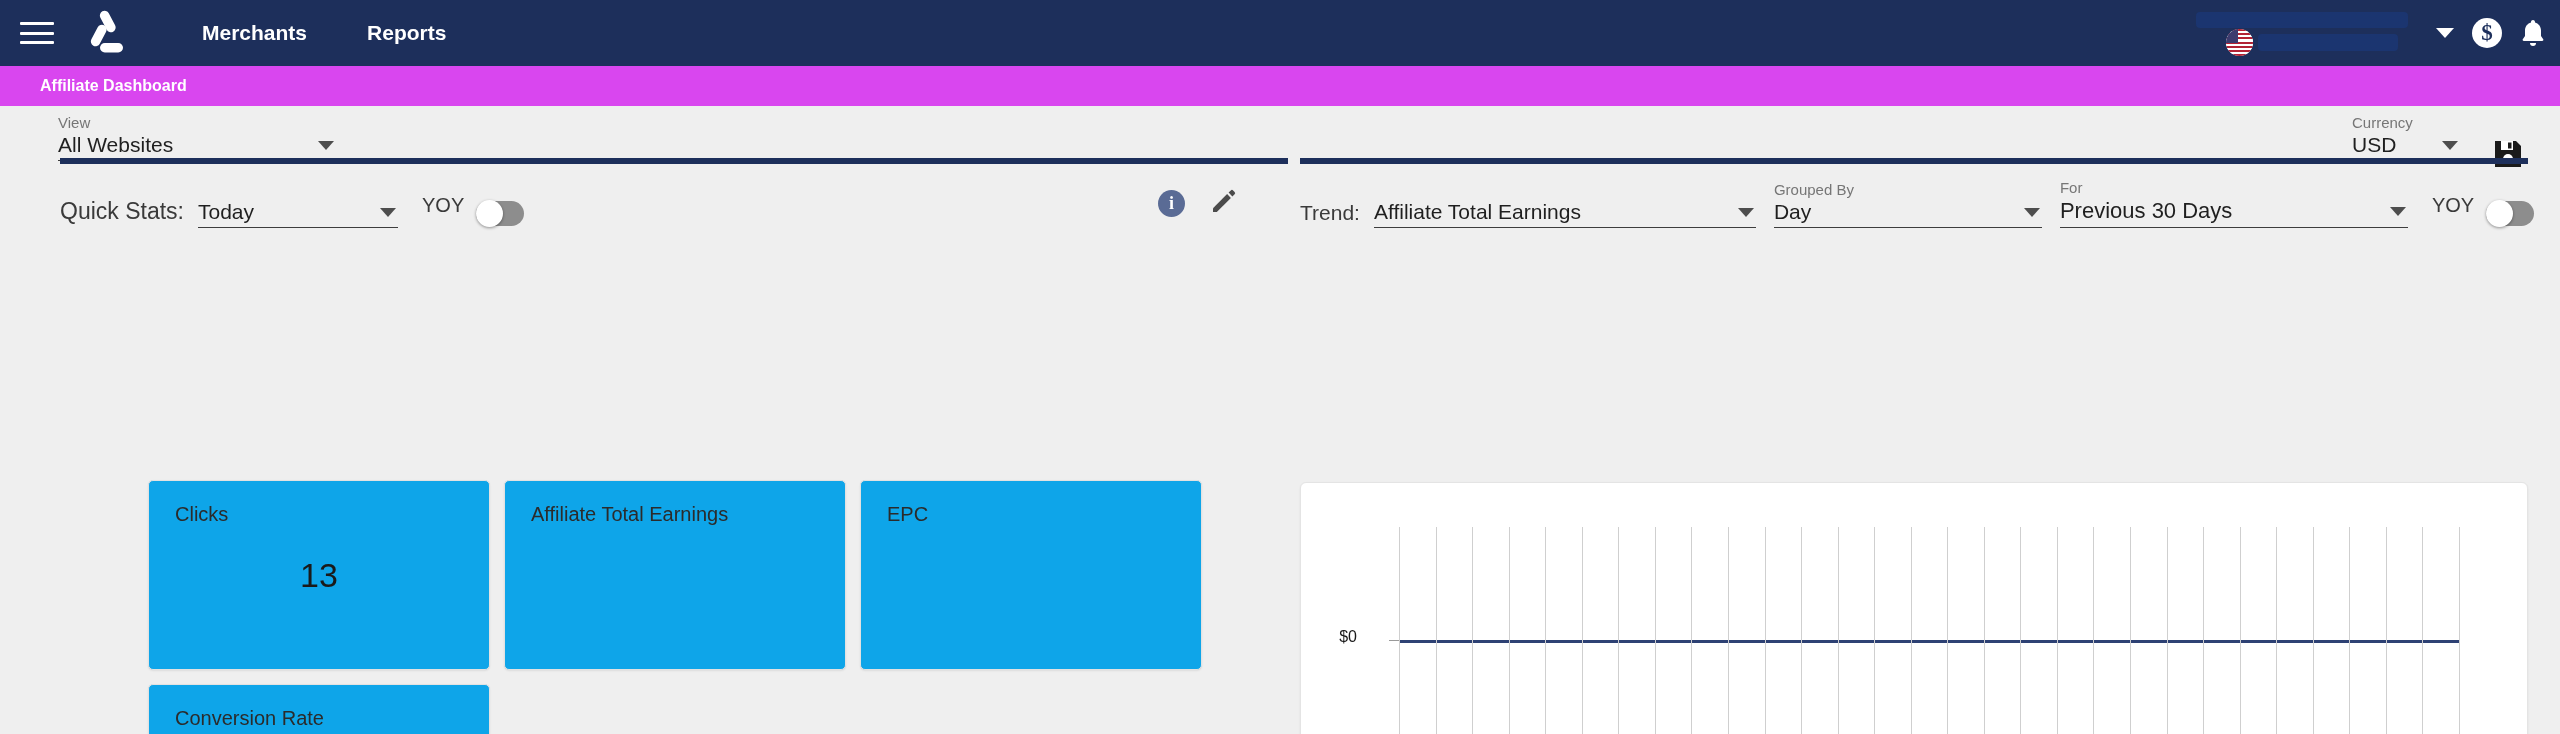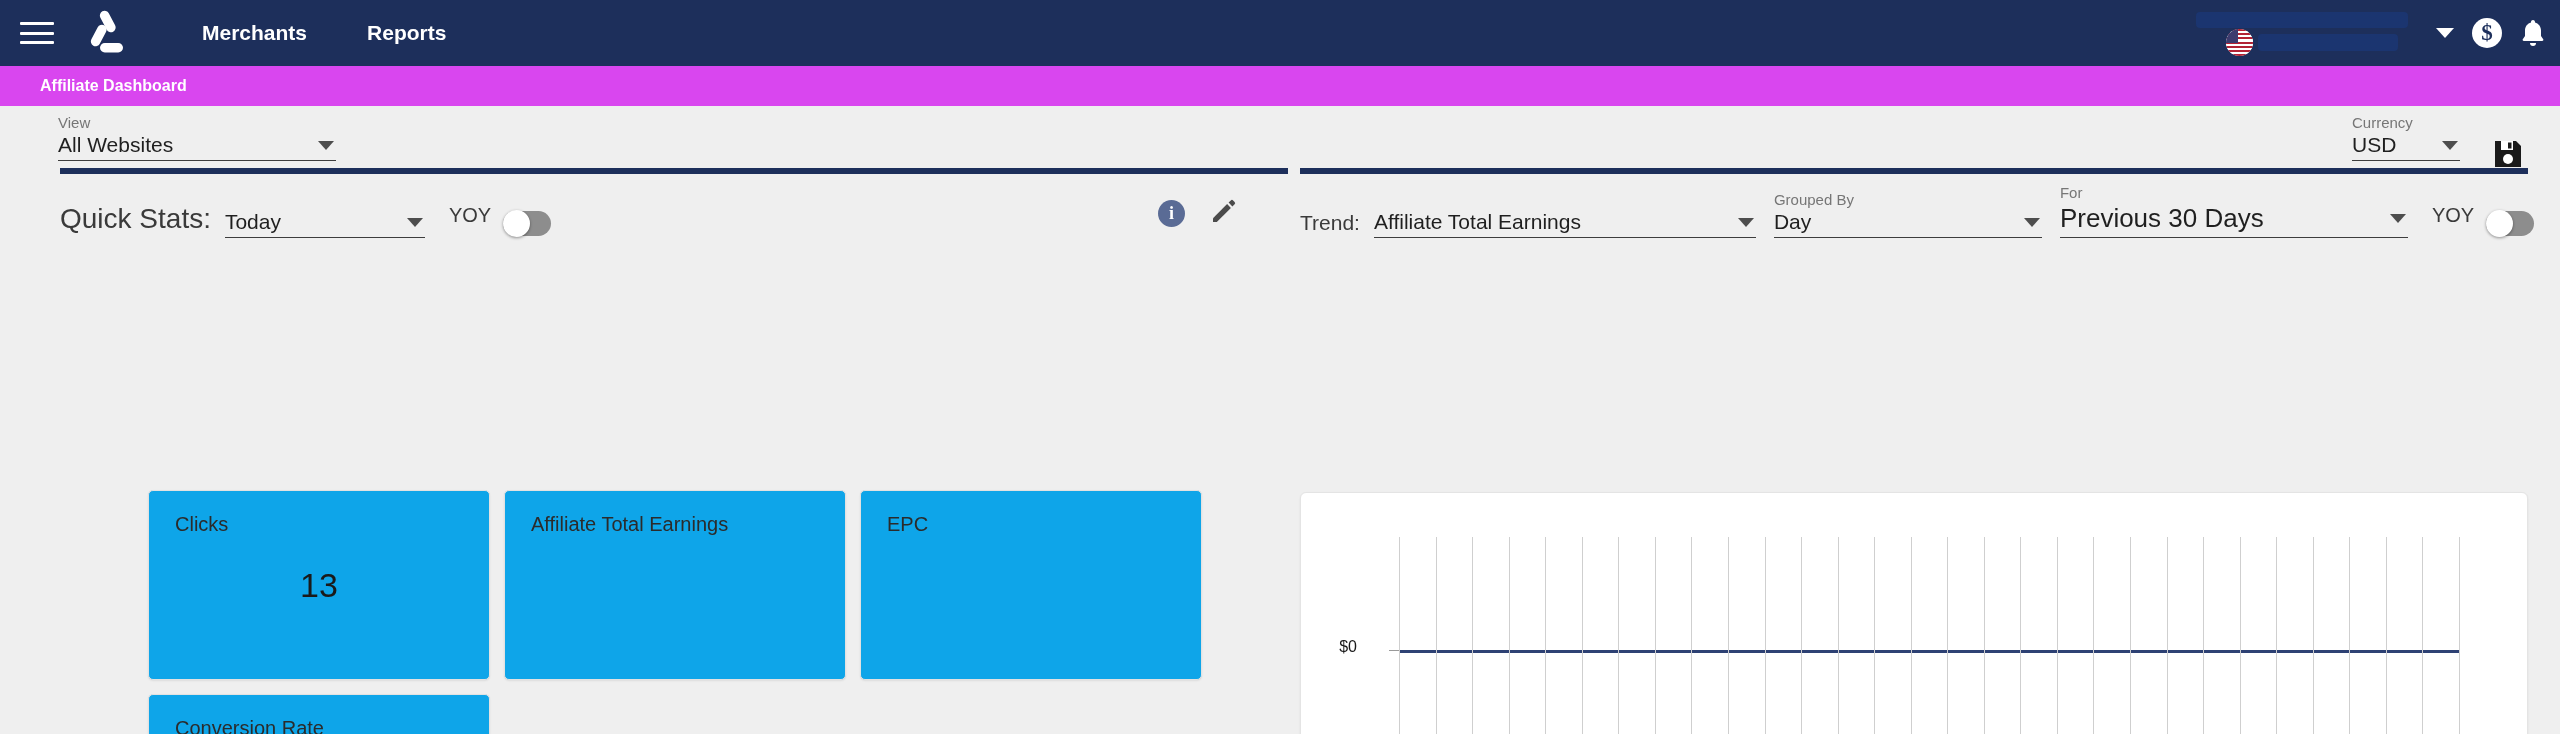--- a/index.html
+++ b/index.html
@@ -108,21 +108,21 @@
     padding-left: 40px;
   }
   .subnav-title {
     color: #fff;
     font-size: 16px;
     font-weight: bold;
   }
 
   
   .filterbar {
-    height: 62px;
+    height: 52px;
     position: relative;
     padding: 0 60px 0 60px;
   }
   .field {
     position: absolute;
     display: flex; flex-direction: column;
   }
   .field-label {
     font-size: 15px;
     color: #767676;
@@ -163,21 +163,21 @@
     position: relative;
     height: 522px;
   }
 
   .panel-head {
     position: absolute;
     display: flex; align-items: flex-end;
     height: 48px;
   }
   .qs-label {
-    font-size: 28px; color: #3a3a3a;
+    font-size: 23px; color: #3a3a3a;
     margin-right: 14px; white-space: nowrap;
     padding-bottom: 3px;
   }
   .sel-inline {
     display: flex; align-items: center;
     border-bottom: 1px solid #3d3d3d;
     padding-bottom: 3px;
   }
   .toggle-label {
     font-size: 20px; color: #3a3a3a;
@@ -401,21 +401,21 @@
       <div class="field-label">Grouped By</div>
       <div class="sel-inline">
         <span class="val" style="font-size:21px;color:#1f1f1f;">Day</span>
         <span class="caret"></span>
       </div>
     </div>
 
     <div style="display:flex;flex-direction:column;width:348px;margin-left:18px;">
       <div class="field-label">For</div>
       <div class="sel-inline">
-        <span class="val" style="font-size:26px;color:#1f1f1f;">Previous 30 Days</span>
+        <span class="val" style="font-size:22px;color:#1f1f1f;">Previous 30 Days</span>
         <span class="caret"></span>
       </div>
     </div>
 
     <div class="toggle-label">YOY</div>
     <div class="toggle">
       <div class="knob"></div>
     </div>
   </div>
 

